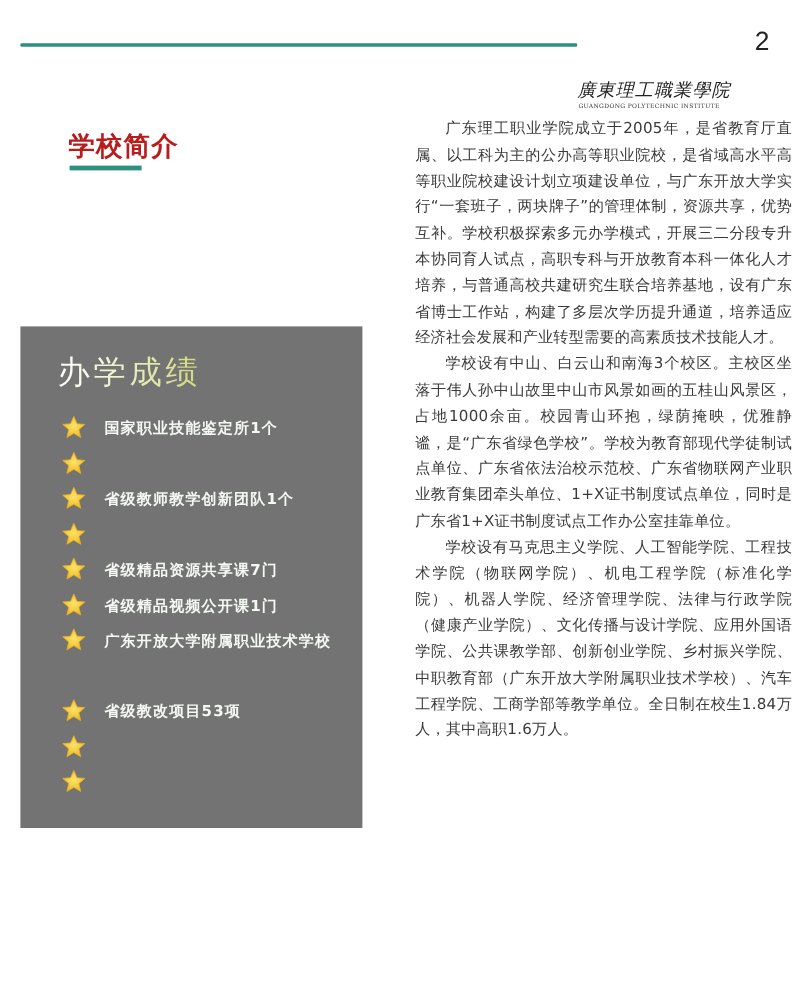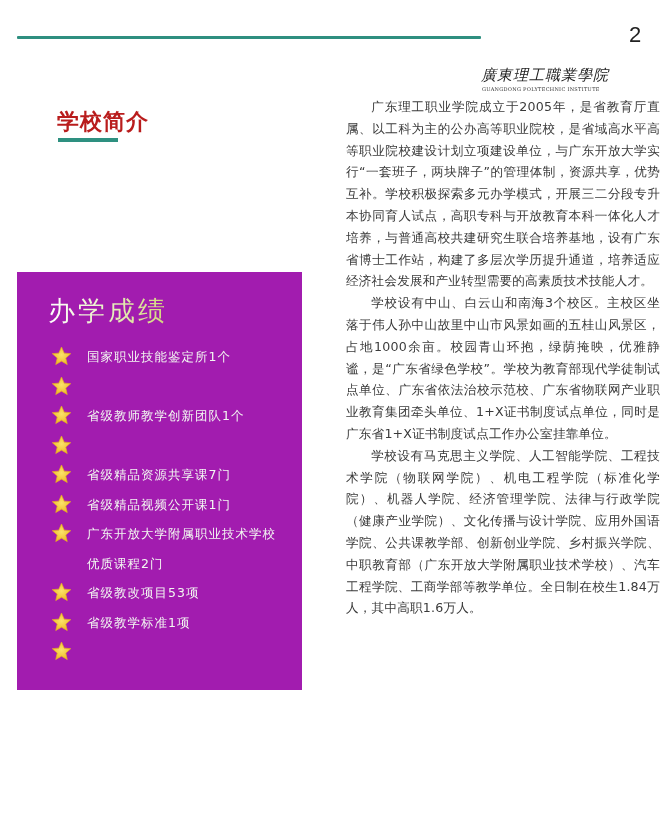--- a/index.html
+++ b/index.html
@@ -82,21 +82,21 @@
       height: 4px;
       background: #2e9080;
     }
     
     .panel {
       position: absolute;
       left: 17px;
       top: 272px;
       width: 285px;
       height: 418px;
-      background: #a21caf;
+      background: #737373;
     }
     .panel-title {
       position: absolute;
       left: 31px;
       top: 22px;
       font-size: 27px;
       letter-spacing: 3px;
       line-height: 34px;
       white-space: nowrap;
       background: linear-gradient(90deg, #ffffff 0%, #e9f3c8 45%, #d2d67a 100%);
@@ -122,20 +122,21 @@
       color: #f3f8f2;
       letter-spacing: 1px;
       white-space: nowrap;
     }
     .ach-item.two-line {
       height: 59px;
     }
     .ach-item .ach-line {
       display: block;
       height: 29.5px;
+      font-weight: bold;
     }
     .star {
       position: absolute;
       left: 34px;
       top: 4px;
       width: 21px;
       height: 20px;
     }
     .star svg {
       width: 21px;
@@ -264,21 +265,20 @@
       <defs>
         <radialGradient id="sg" cx="50%" cy="45%" r="60%">
           <stop offset="0%" stop-color="#fbe36a"></stop>
           <stop offset="100%" stop-color="#eeb722"></stop>
         </radialGradient>
       </defs>
       <path d="M12 1.2 L15.1 8.2 L22.6 8.8 L16.9 13.8 L18.6 21.3 L12 17.4 L5.4 21.3 L7.1 13.8 L1.4 8.8 L8.9 8.2 Z" fill="url(#sg)" stroke="#e8b020" stroke-width="0.8" stroke-linejoin="round"></path>
     </svg>
   </span>
 <span class="ach-line">广东开放大学附属职业技术学校</span>
-        <span class="ach-line">优质课程2门</span>
       </li>
       <li class="ach-item">
   <span class="star">
     <svg viewBox="0 0 24 23" xmlns="http://www.w3.org/2000/svg">
       <defs>
         <radialGradient id="sg" cx="50%" cy="45%" r="60%">
           <stop offset="0%" stop-color="#fbe36a"></stop>
           <stop offset="100%" stop-color="#eeb722"></stop>
         </radialGradient>
       </defs>
@@ -292,21 +292,20 @@
     <svg viewBox="0 0 24 23" xmlns="http://www.w3.org/2000/svg">
       <defs>
         <radialGradient id="sg" cx="50%" cy="45%" r="60%">
           <stop offset="0%" stop-color="#fbe36a"></stop>
           <stop offset="100%" stop-color="#eeb722"></stop>
         </radialGradient>
       </defs>
       <path d="M12 1.2 L15.1 8.2 L22.6 8.8 L16.9 13.8 L18.6 21.3 L12 17.4 L5.4 21.3 L7.1 13.8 L1.4 8.8 L8.9 8.2 Z" fill="url(#sg)" stroke="#e8b020" stroke-width="0.8" stroke-linejoin="round"></path>
     </svg>
   </span>
-<span class="ach-line">省级教学标准1项</span>
       </li>
       <li class="ach-item">
   <span class="star">
     <svg viewBox="0 0 24 23" xmlns="http://www.w3.org/2000/svg">
       <defs>
         <radialGradient id="sg" cx="50%" cy="45%" r="60%">
           <stop offset="0%" stop-color="#fbe36a"></stop>
           <stop offset="100%" stop-color="#eeb722"></stop>
         </radialGradient>
       </defs>

